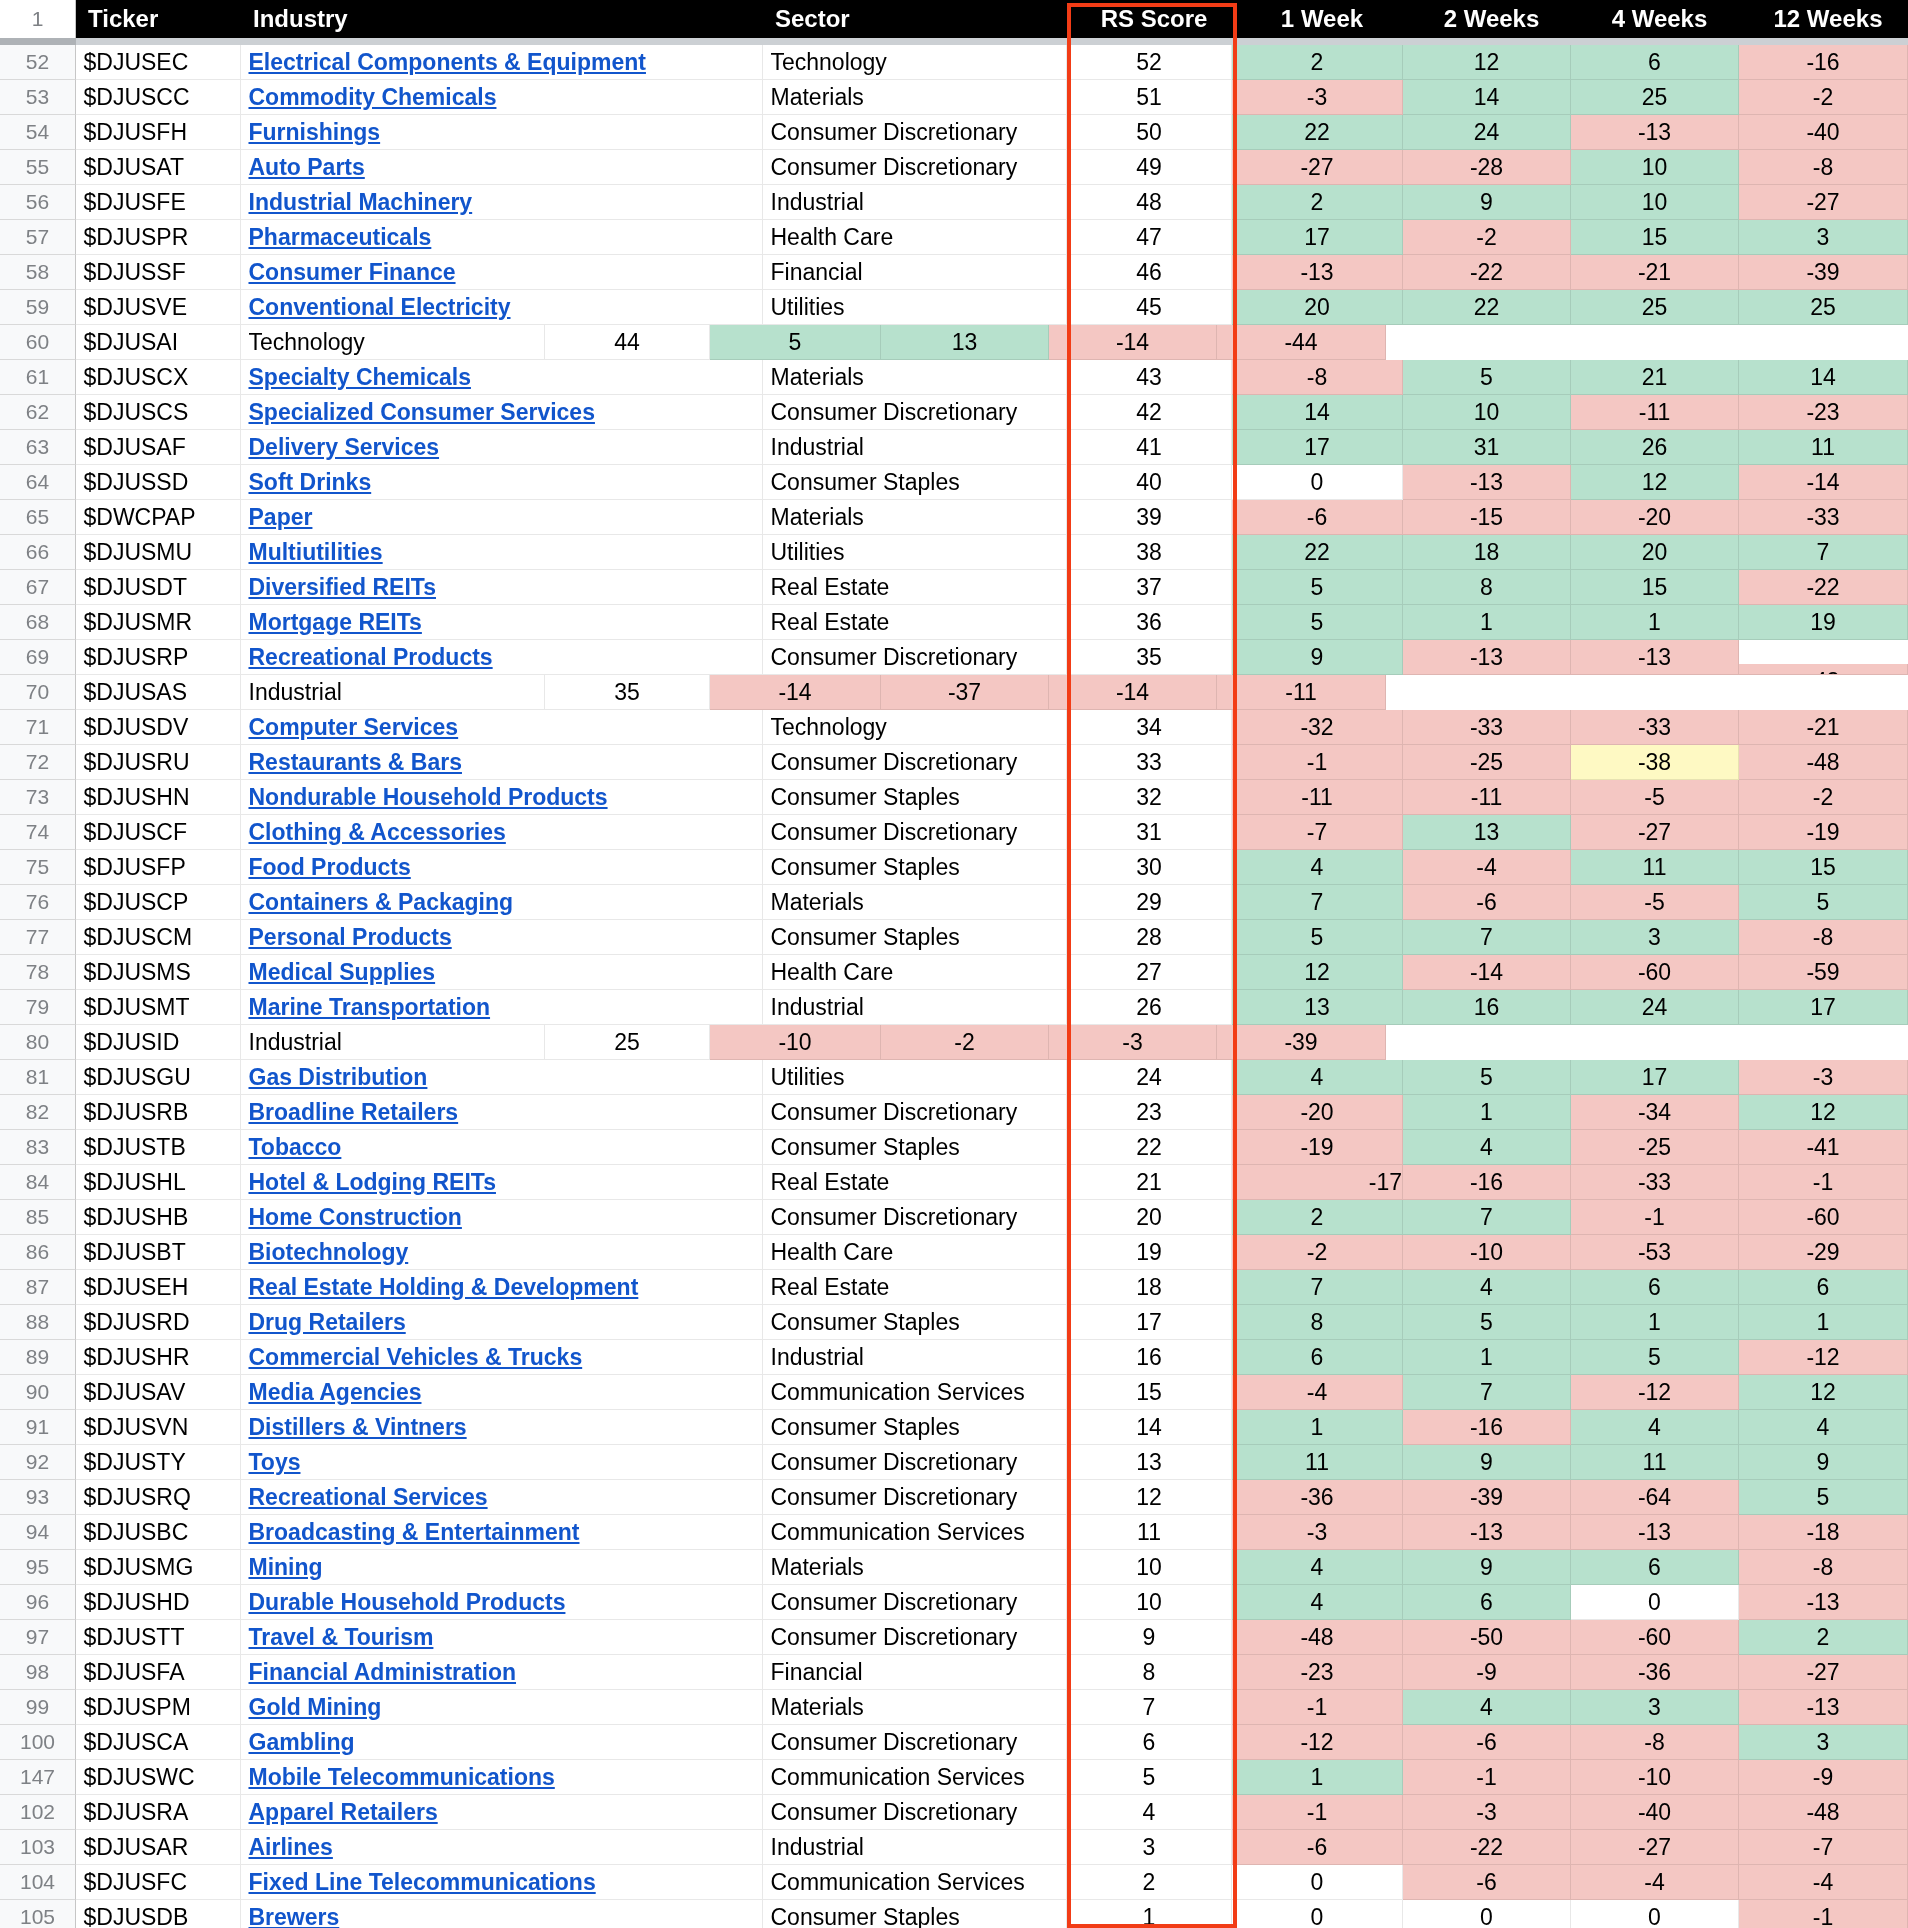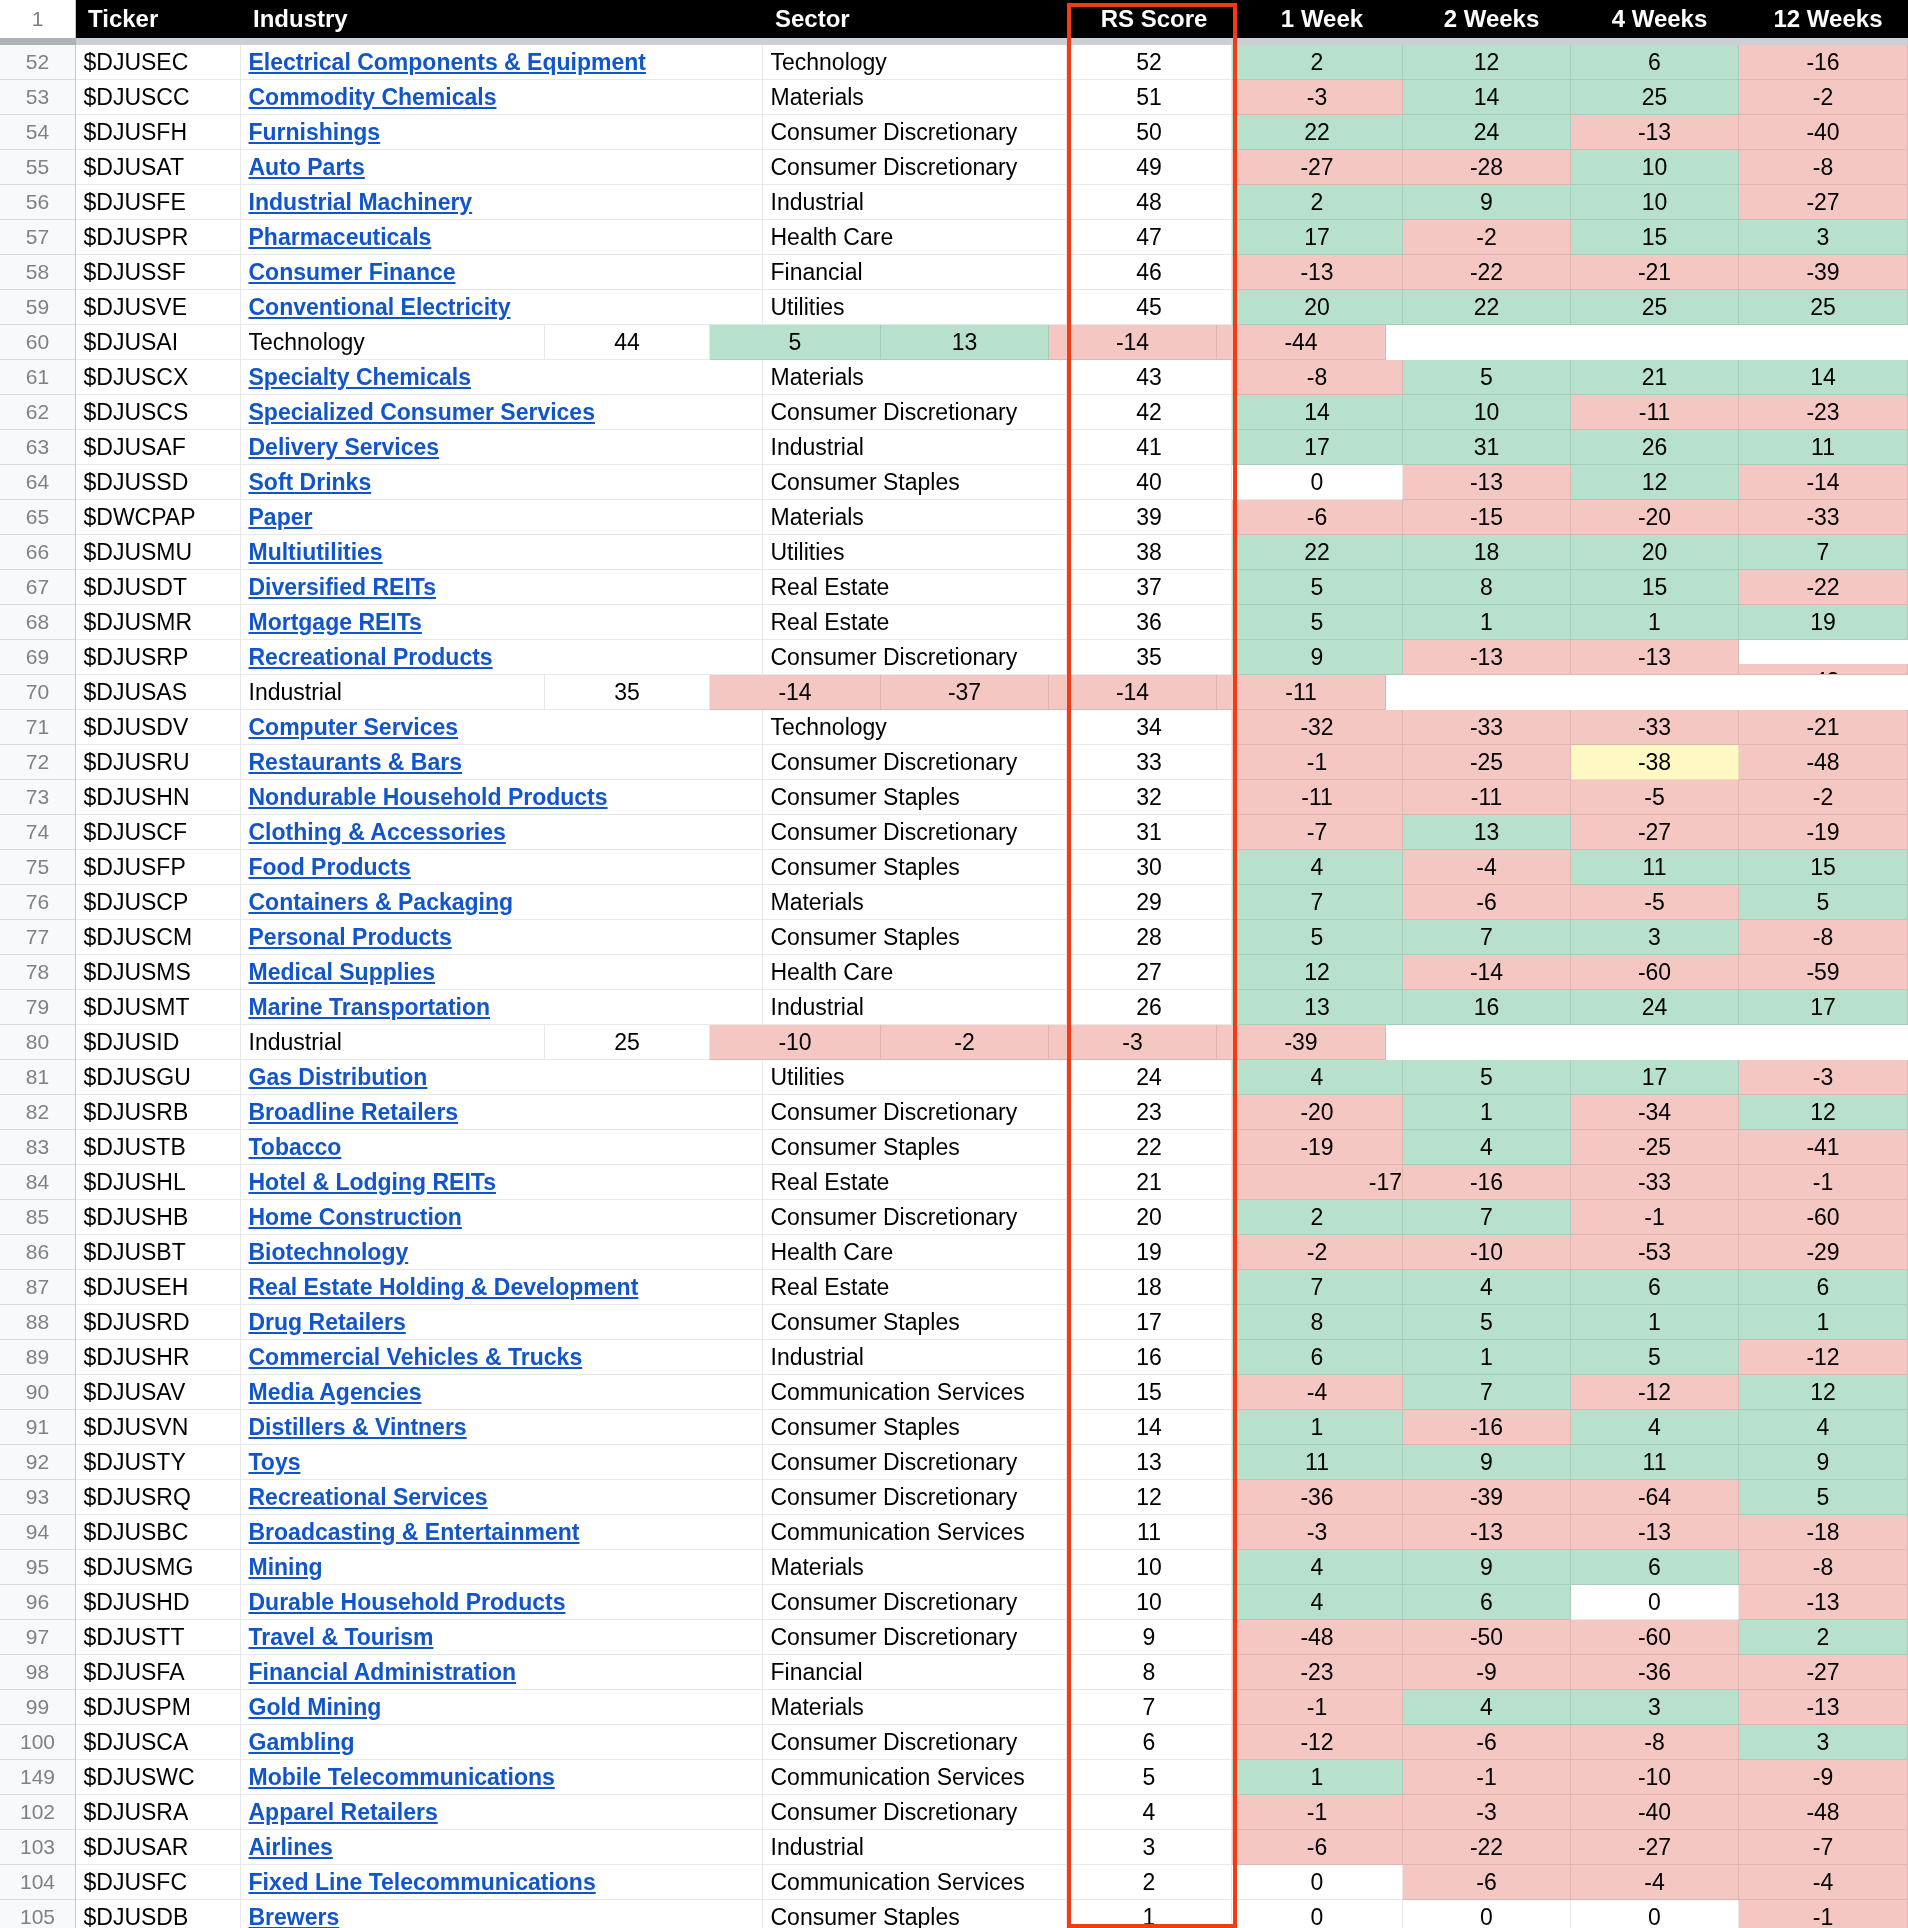--- a/index.html
+++ b/index.html
@@ -576,21 +576,21 @@
         <div class="cell w1">$DJUSCA</div>
         <div class="cell industry w2"><span class="ilink">Gambling</span></div>
         <div class="cell w3">Consumer Discretionary</div>
         <div class="cell center w4">6</div>
         <div class="cell center w5" style="background: rgb(244, 199, 195);">-12</div>
         <div class="cell center w6" style="background: rgb(244, 199, 195);">-6</div>
         <div class="cell center w7" style="background: rgb(244, 199, 195);">-8</div>
         <div class="cell center w8" style="background: rgb(183, 225, 205);">3</div>
       </div>
       <div class="row">
-        <div class="cell rownum w0">149</div>
+        <div class="cell rownum w0">147</div>
         <div class="cell w1">$DJUSWC</div>
         <div class="cell industry w2"><span class="ilink">Mobile Telecommunications</span></div>
         <div class="cell w3">Communication Services</div>
         <div class="cell center w4">5</div>
         <div class="cell center w5" style="background: rgb(183, 225, 205);">1</div>
         <div class="cell center w6" style="background: rgb(244, 199, 195);">-1</div>
         <div class="cell center w7" style="background: rgb(244, 199, 195);">-10</div>
         <div class="cell center w8" style="background: rgb(244, 199, 195);">-9</div>
       </div>
       <div class="row">

